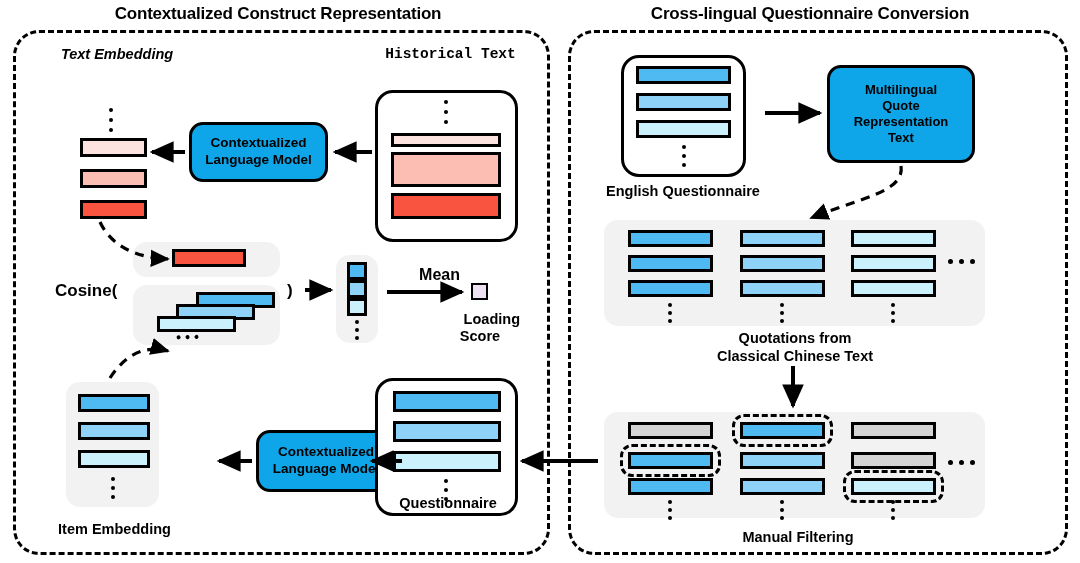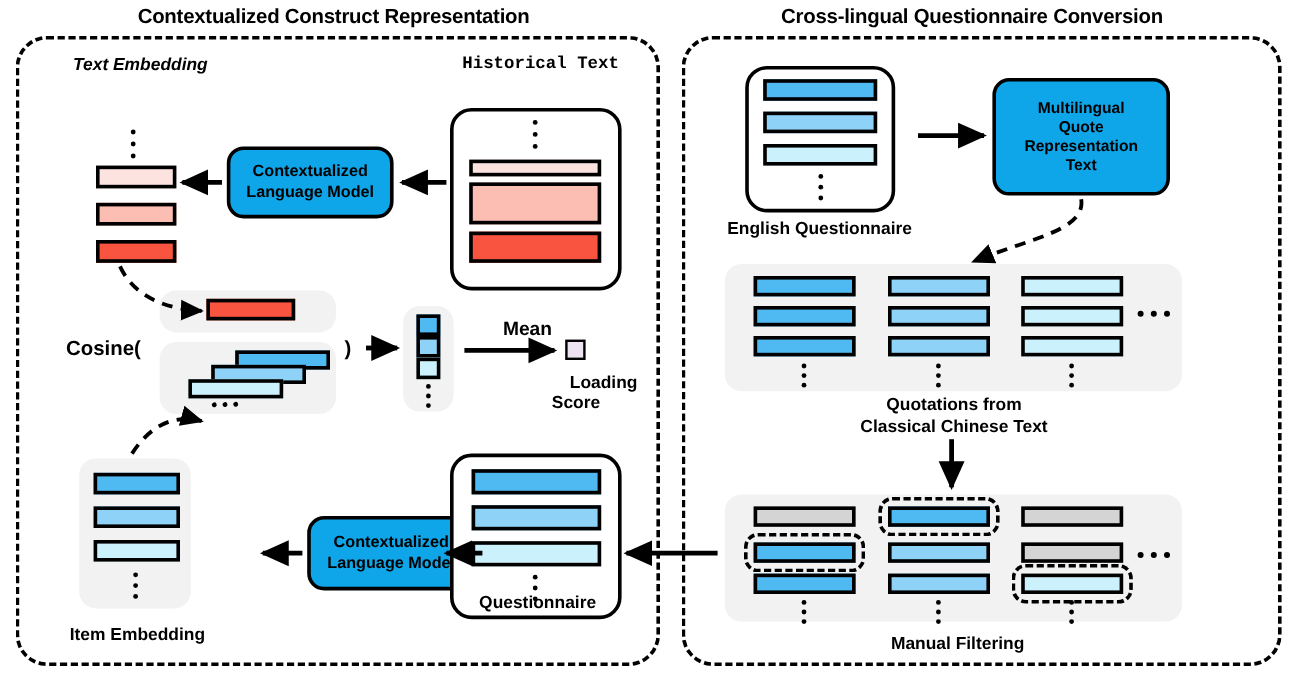--- a/index.html
+++ b/index.html
@@ -116,21 +116,21 @@
   <div class="bar" style="left:347px;top:298px;width:20px;height:18px;background:#cbf2fc;"></div>
   <div class="vdots" style="left:354px;top:320px;width:6px;height:20px;">
       <i></i>
       <i></i>
       <i></i>
     </div>
 
   <div class="lab" style="left:390px;top:265px;width:70px;font-size:16px;text-align:right;">Mean</div>
 
   <div class="bar" style="left:471px;top:283px;width:17px;height:17px;background:#ece2f2;border-width:2px;"></div>
-  <div class="lab" style="left:463px;top:311px;width:80px;">Loading</div>
+  <div class="lab" style="left:440px;top:311px;width:80px;text-align:right;">Loading</div>
   <div class="lab" style="left:440px;top:328px;width:80px;">Score</div>
 
   <div class="greybox" style="left:66px;top:382px;width:93px;height:125px;"></div>
   <div class="bar" style="left:78px;top:394px;width:72px;height:18px;background:#4fb9f2;"></div>
   <div class="bar" style="left:78px;top:422px;width:72px;height:18px;background:#8ed3f7;"></div>
   <div class="bar" style="left:78px;top:450px;width:72px;height:18px;background:#cbf2fc;"></div>
   <div class="vdots" style="left:110px;top:477px;width:6px;height:22px;">
       <i></i>
       <i></i>
       <i></i>

